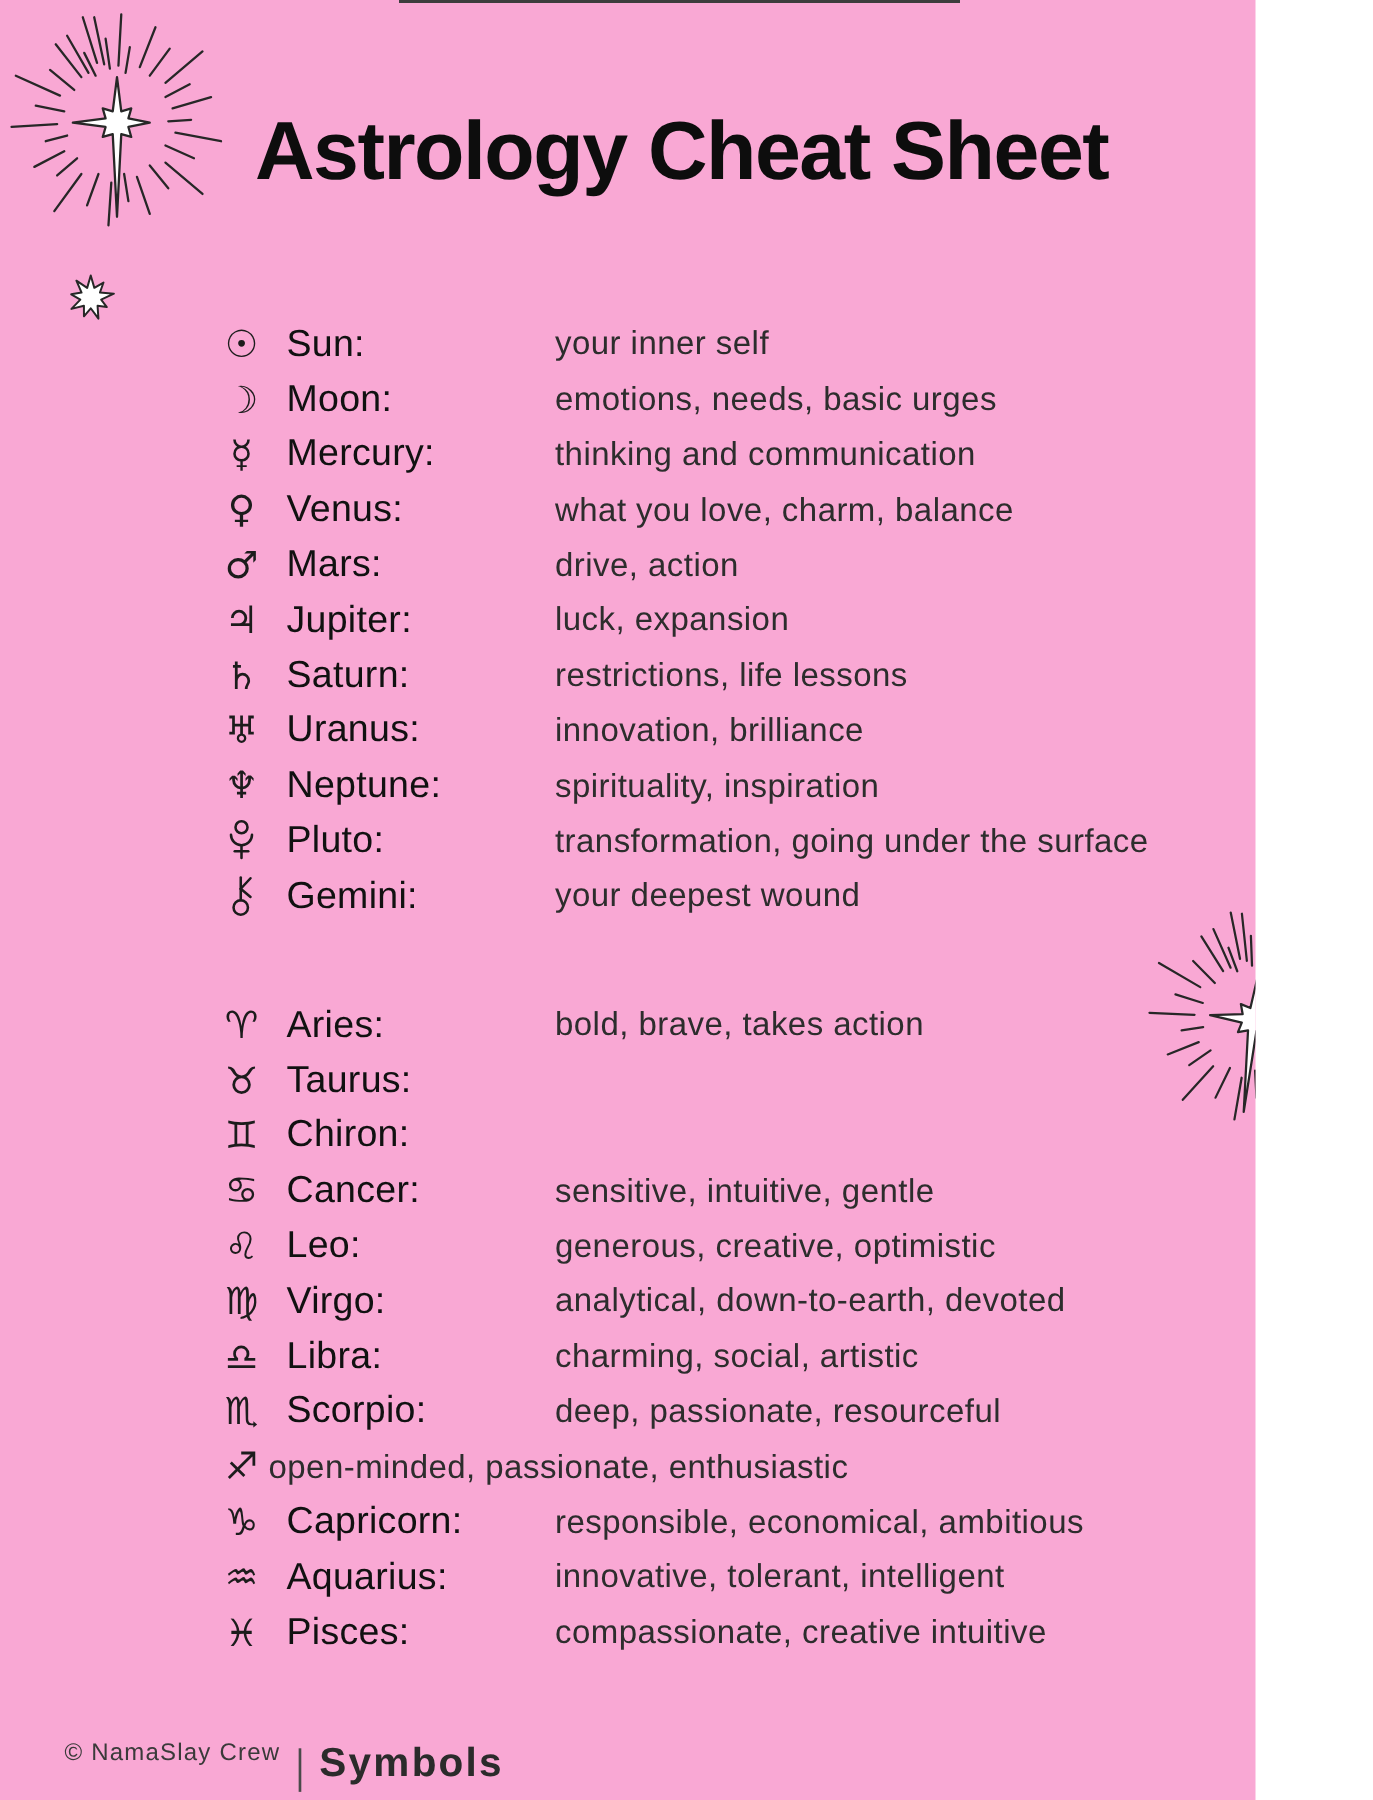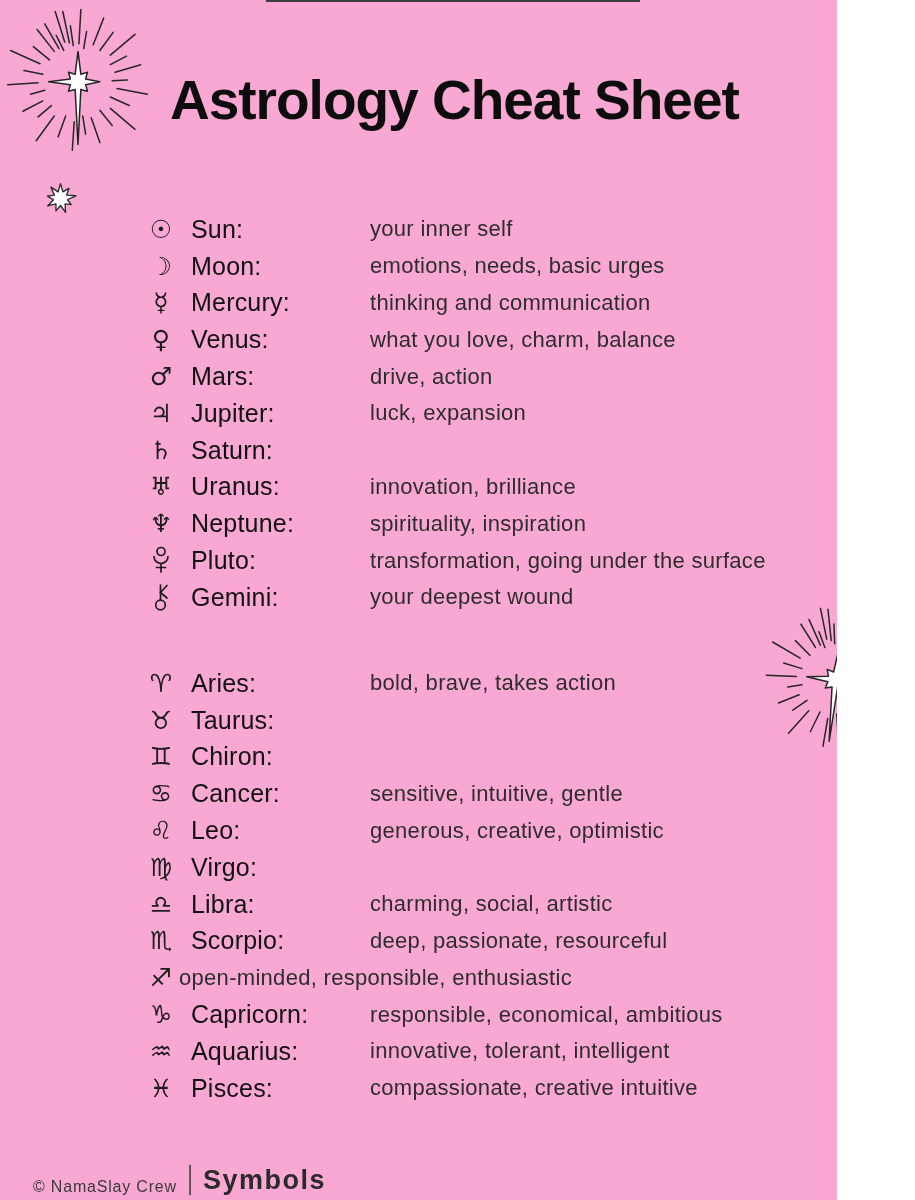--- a/index.html
+++ b/index.html
@@ -27,21 +27,21 @@
   .planet-list{top:211px;}
   .zodiac-list{top:665px;}
   .row{display:flex;align-items:center;height:36.8px;}
   .sym{flex:none;width:36px;text-align:center;font-family:"DejaVu Sans",sans-serif;
        font-size:25px;line-height:1;color:#1c1c1c;}
   .sym svg{display:block;margin:0 auto;}
   .sym path,.sym circle,.sym line{stroke:#1c1c1c;stroke-width:1.7;fill:none;stroke-linecap:round;}
   .lbl{flex:none;width:179px;padding-left:12px;font-weight:400;font-size:25px;letter-spacing:.2px;color:#111;}
   .desc{font-size:22px;letter-spacing:.3px;color:#2d2d2d;white-space:nowrap;}
 
-  .footer{position:absolute;left:33px;top:1160px;display:flex;align-items:flex-end;gap:9px;}
+  .footer{position:absolute;left:43px;top:1160px;display:flex;align-items:flex-start;gap:9px;}
   .copyright{font-size:16px;letter-spacing:.8px;color:#3a3a3a;}
   .footer-divider{font-size:31px;font-weight:300;color:#4a4a4a;transform:scaleX(.7);}
   .brand{font-size:27px;font-weight:700;letter-spacing:1.5px;color:#2b2b2b;}
 </style>
 </head>
 <body>
 
 <div class="page">
 
   <div class="top-hairline"></div>
@@ -117,20 +117,21 @@
       <span class="desc">drive, action</span>
     </div>
     <div class="row">
       <span class="sym">♃</span>
       <span class="lbl">Jupiter:</span>
       <span class="desc">luck, expansion</span>
     </div>
     <div class="row">
       <span class="sym">♄</span>
       <span class="lbl">Saturn:</span>
+      <span class="desc">restrictions, life lessons</span>
     </div>
     <div class="row">
       <span class="sym">♅</span>
       <span class="lbl">Uranus:</span>
       <span class="desc">innovation, brilliance</span>
     </div>
     <div class="row">
       <span class="sym">♆</span>
       <span class="lbl">Neptune:</span>
       <span class="desc">spirituality, inspiration</span>
@@ -181,34 +182,35 @@
       <span class="desc">sensitive, intuitive, gentle</span>
     </div>
     <div class="row">
       <span class="sym">♌</span>
       <span class="lbl">Leo:</span>
       <span class="desc">generous, creative, optimistic</span>
     </div>
     <div class="row">
       <span class="sym">♍</span>
       <span class="lbl">Virgo:</span>
+      <span class="desc">analytical, down-to-earth, devoted</span>
     </div>
     <div class="row">
       <span class="sym">♎</span>
       <span class="lbl">Libra:</span>
       <span class="desc">charming, social, artistic</span>
     </div>
     <div class="row">
       <span class="sym">♏</span>
       <span class="lbl">Scorpio:</span>
       <span class="desc">deep, passionate, resourceful</span>
     </div>
     <div class="row">
       <span class="sym">♐</span>
-      <span class="desc">open-minded, responsible, enthusiastic</span>
+      <span class="desc">open-minded, passionate, enthusiastic</span>
     </div>
     <div class="row">
       <span class="sym">♑</span>
       <span class="lbl">Capricorn:</span>
       <span class="desc">responsible, economical, ambitious</span>
     </div>
     <div class="row">
       <span class="sym">♒</span>
       <span class="lbl">Aquarius:</span>
       <span class="desc">innovative, tolerant, intelligent</span>

